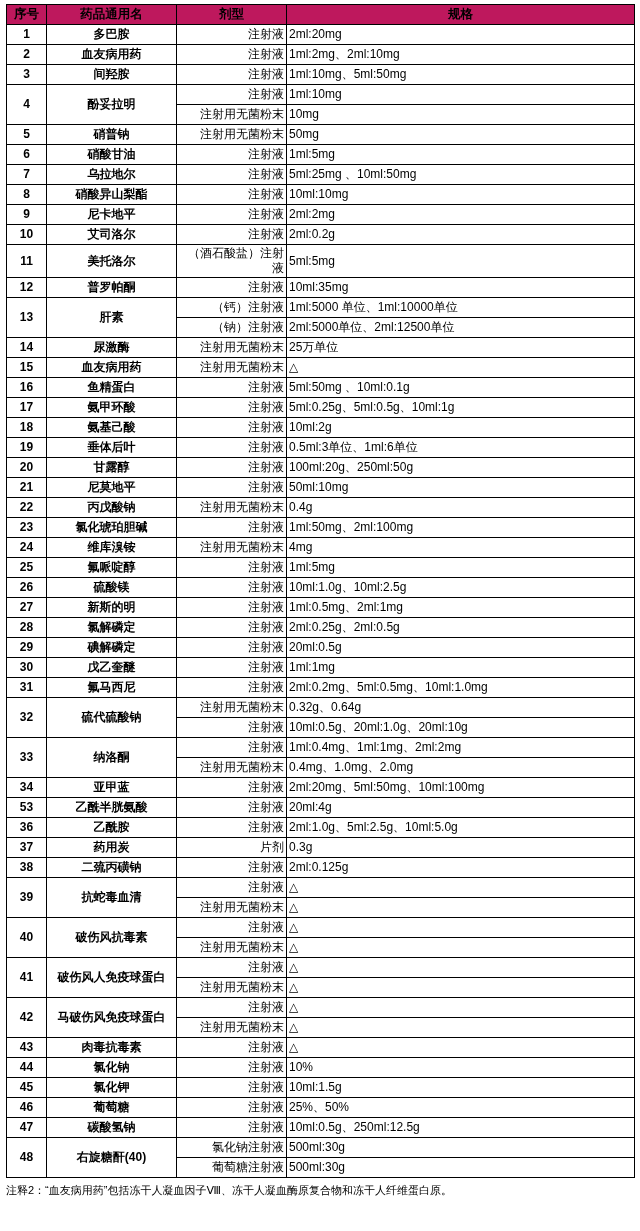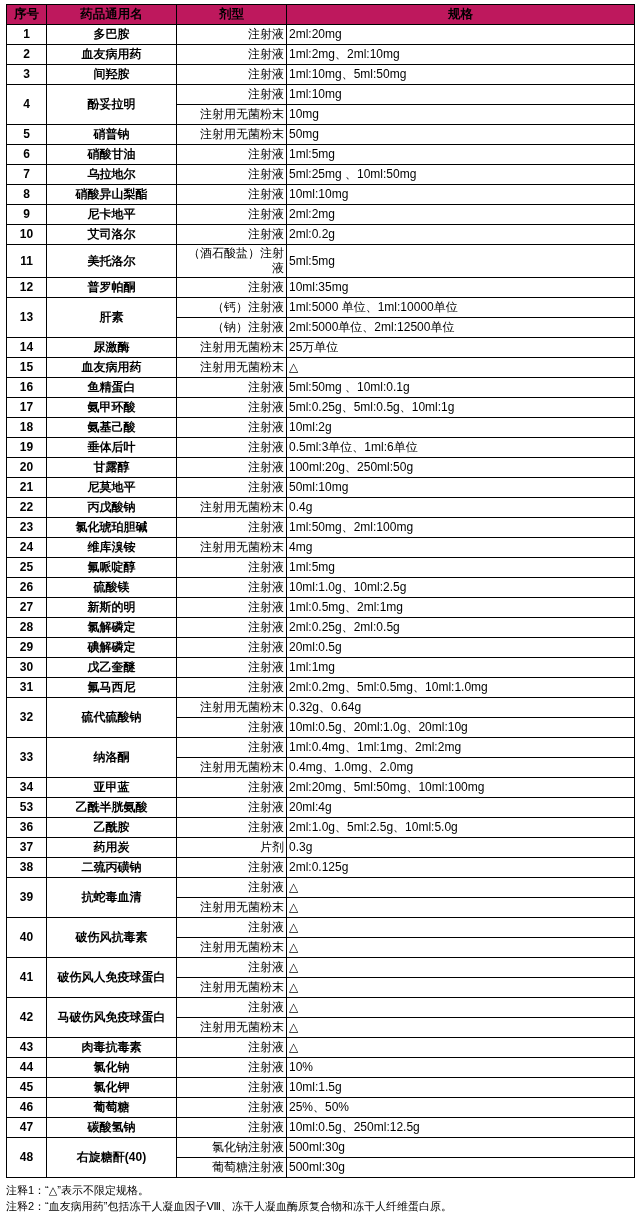--- a/index.html
+++ b/index.html
@@ -391,17 +391,16 @@
           <td class="spec">500ml:30g</td>
         </tr>
         <tr>
           <td class="form">葡萄糖注射液</td>
           <td class="spec">500ml:30g</td>
         </tr>
       </tbody>
   </table>
 
   <div class="notes">
-      <div>注释1：“△”表示不限定规格。</div>
       <div>注释2：“血友病用药”包括冻干人凝血因子Ⅷ、冻干人凝血酶原复合物和冻干人纤维蛋白原。</div>
     </div>
 
 </div>
 
 </body></html>

